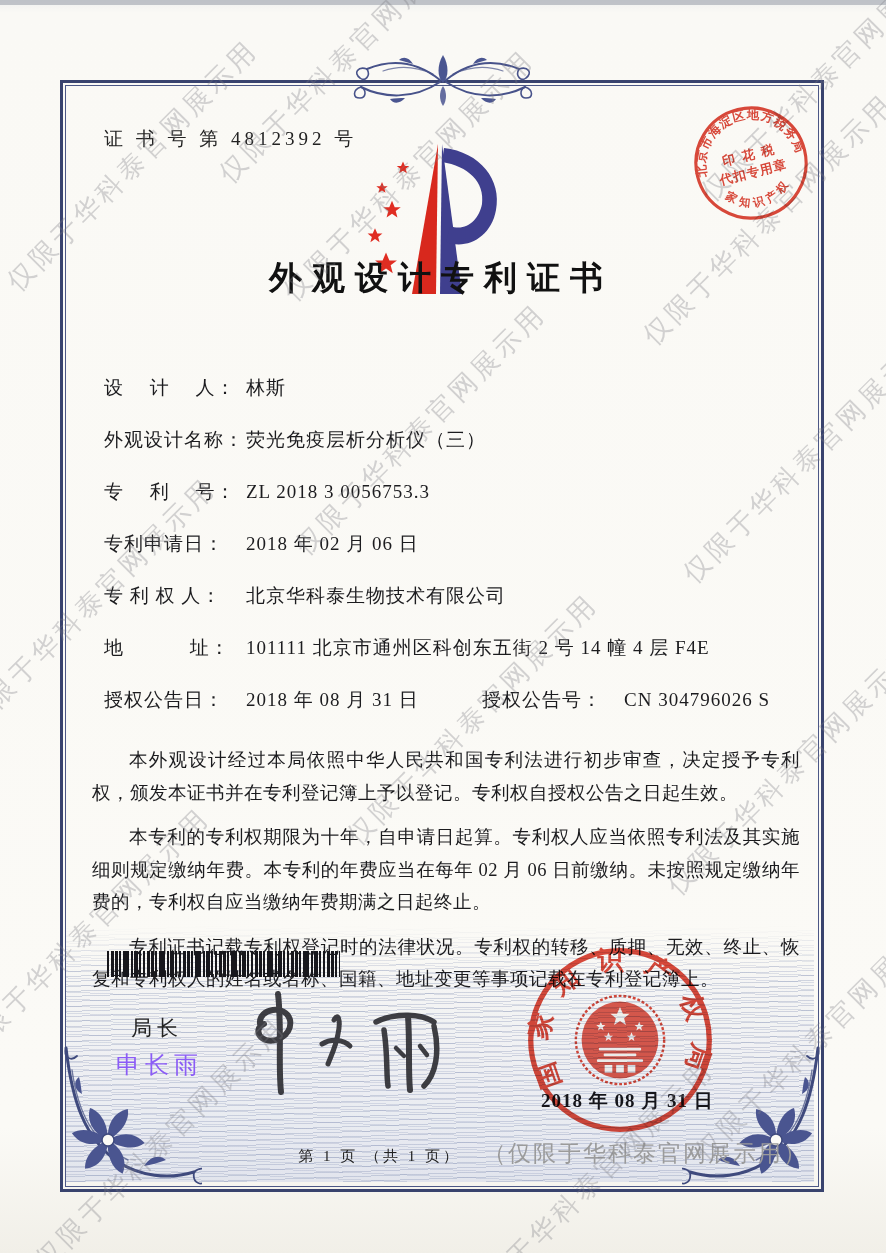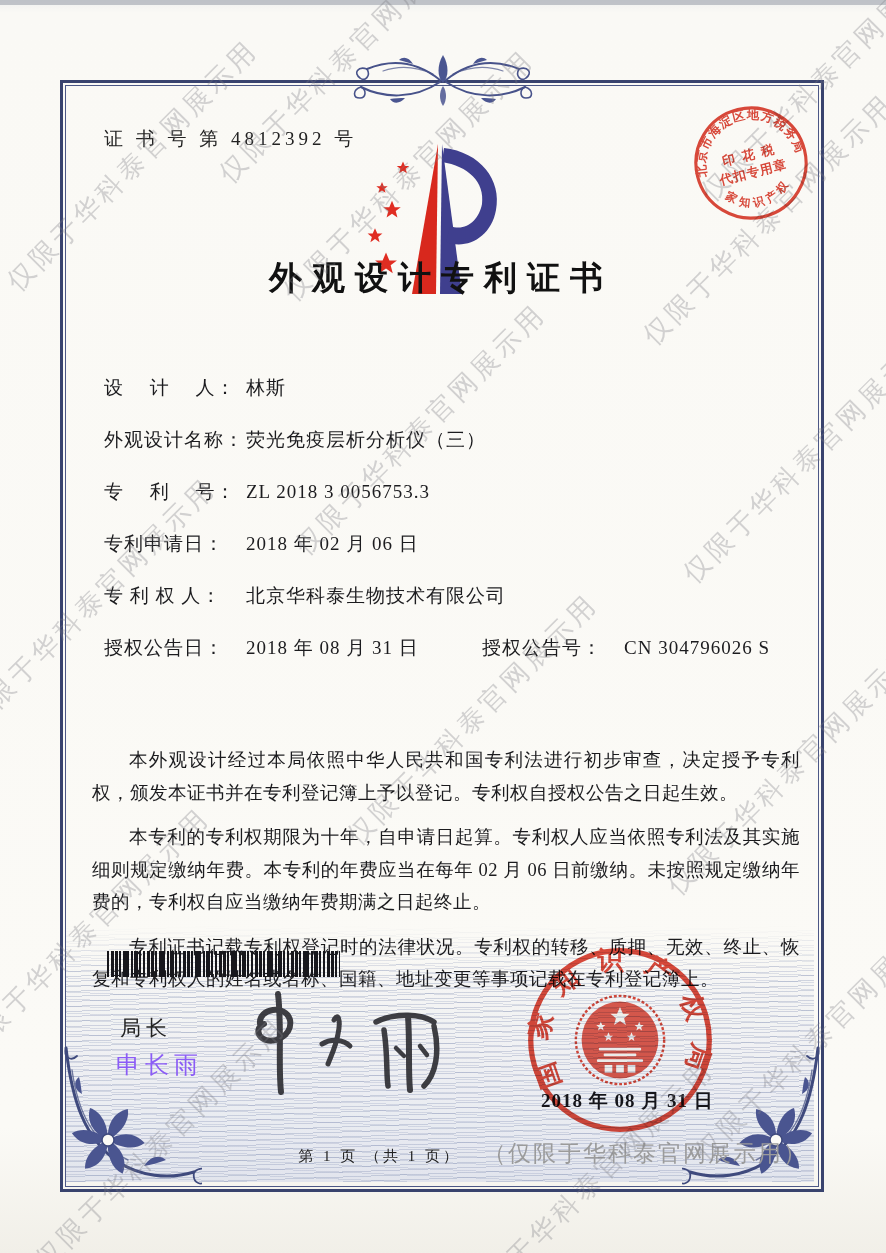--- a/index.html
+++ b/index.html
@@ -43,21 +43,21 @@
   .bodytext{left:80px;top:732px;width:732px;z-index:4;font-size:18.5px;line-height:32.5px;
             text-align:justify;letter-spacing:.5px;color:#1b1b1e;}
   .bodytext p{margin:12px;text-indent:2em;}
   
   .barcode{left:107px;top:951px;width:233px;height:26px;z-index:4;
     background:
       repeating-linear-gradient(90deg,#17171c 0 2px,transparent 2px 4px),
       repeating-linear-gradient(90deg,#17171c 0 1px,transparent 1px 6px),
       repeating-linear-gradient(90deg,#17171c 0 2px,transparent 2px 9px);
   }
-  .director-title{left:120px;top:1014px;font-size:21px;letter-spacing:5px;z-index:4;color:#222;}
+  .director-title{left:131px;top:1014px;font-size:21px;letter-spacing:5px;z-index:4;color:#222;}
   .director-name{left:116px;top:1049px;font-size:24px;letter-spacing:5px;z-index:4;color:#8b5cf6;}
   .signature{left:238px;top:986px;z-index:4;}
   .issue-date{left:541px;top:1088px;font-size:19px;font-weight:600;letter-spacing:1px;color:#15151a;z-index:4;}
   
   .stamp{mix-blend-mode:multiply;opacity:.92;z-index:5;pointer-events:none;}
   .stamp-top{left:692px;top:104px;transform:rotate(-14deg);}
   .stamp-bottom{left:524px;top:944px;}
   
   .footer{left:64px;top:1138px;width:754px;display:flex;justify-content:center;
           align-items:baseline;transform:translateX(112px);z-index:4;}
@@ -173,20 +173,24 @@
     <span class="flabel">专　 利 　号：</span>
     <span class="fvalue">ZL 2018 3 0056753.3</span>
   </div>
   <div class="frow">
     <span class="flabel">专利申请日：</span>
     <span class="fvalue">2018 年 02 月 06 日</span>
   </div>
   <div class="frow">
     <span class="flabel">专 利 权 人：</span>
     <span class="fvalue">北京华科泰生物技术有限公司</span>
+  </div>
+  <div class="frow">
+    <span class="flabel">地　　　 址：</span>
+    <span class="fvalue">101111 北京市通州区科创东五街 2 号 14 幢 4 层 F4E</span>
   </div>
   <div class="frow two-col">
     <span class="group-left">
       <span class="flabel">授权公告日：</span>
       <span class="fvalue">2018 年 08 月 31 日</span>
     </span>
     <span class="group-right">
       <span class="flabel">授权公告号：</span>
       <span class="fvalue">CN 304796026 S</span>
     </span>

